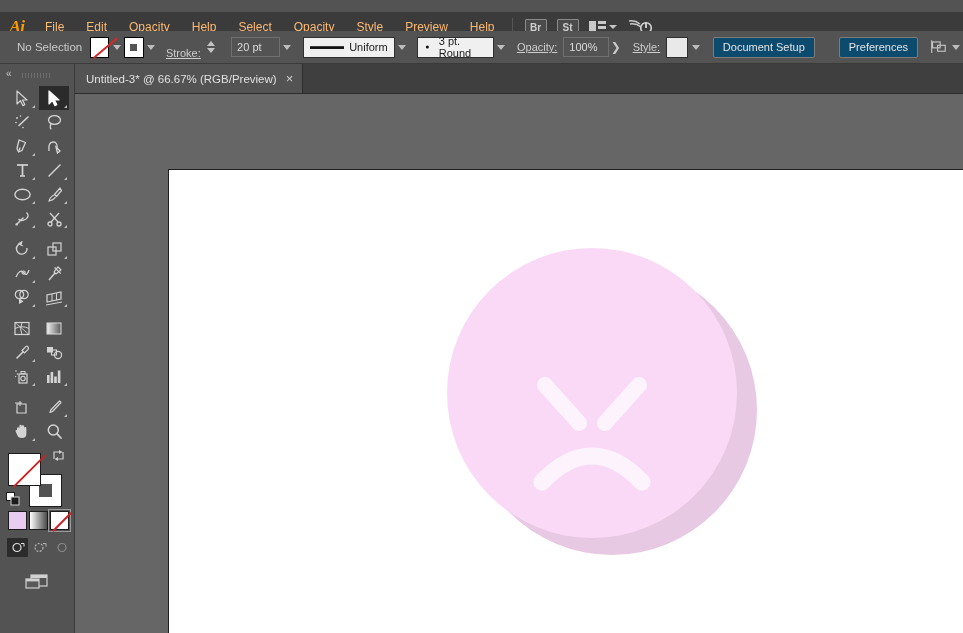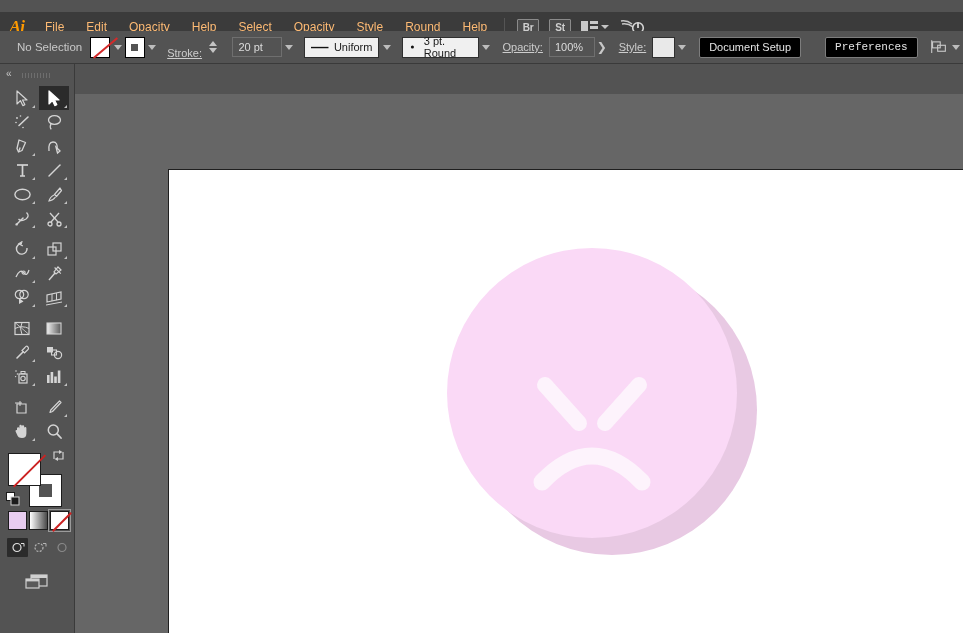--- a/index.html
+++ b/index.html
@@ -96,21 +96,21 @@
     height: 20px; background: #535353; border: 1px solid #6f6f6f;
     color: #dcdcdc; font-size: 11px; display: flex; align-items: center;
     padding: 0 5px; cursor: text;
   }
   .combo-light {
     height: 21px; background: #f0f0f0; border: 1px solid #2f2f2f;
     color: #1a1a1a; font-size: 11px; display: flex; align-items: center;
     padding: 0 6px; cursor: pointer;
   }
   .btn {
-    height: 21px; padding: 0 9px; background: #000000;
+    height: 21px; padding: 0 9px; background: #0c4a6e;
     border: 1px solid #7d7d7d; border-radius: 2px;
     color: #e4e4e4; font-size: 11px; display: flex; align-items: center;
     cursor: pointer; white-space: nowrap;
   }
   .style-sw {
     width: 26px; height: 21px; background: #e9e9e9; border: 1px solid #2f2f2f;
     cursor: pointer;
   }
   .opac-arrow {
     width: 16px; height: 20px; display: flex; align-items: center; justify-content: center;
@@ -236,21 +236,21 @@
 
   <div class="menubar">
     <div class="ai-logo">Ai</div>
     <div class="menu-item">File</div>
     <div class="menu-item">Edit</div>
     <div class="menu-item">Opacity</div>
     <div class="menu-item">Help</div>
     <div class="menu-item">Select</div>
     <div class="menu-item">Opacity</div>
     <div class="menu-item">Style</div>
-    <div class="menu-item">Round</div>
+    <div class="menu-item">Preview</div>
     <div class="menu-item">Help</div>
     <div class="menu-sep"></div>
     <div class="mb-right">
       <div class="sq-btn">Br</div>
       <div class="sq-btn">St</div>
       <div class="arrange-ico">
         <span class="arrange-glyph">
           <i style="left:0;top:0;width:7px;height:13px;"></i>
           <i style="left:9px;top:0;width:8px;height:3px;"></i>
           <i style="left:9px;top:5px;width:8px;height:3px;"></i>
@@ -279,21 +279,21 @@
     <div class="dd-arrow"></div>
 
     <span class="cb-label-u" style="margin:12px 6px 0 8px;">Stroke:</span>
     <div class="stepper">
         <i class="up"></i>
         <i class="dn"></i>
       </div>
     <div class="field" style="width:56px;margin-left:15px;">20 pt</div>
     <div class="dd-arrow"></div>
 
-    <div class="combo-light" style="width:75px;margin-left:8px;gap:5px;">
+    <div class="combo-light" style="width:92px;margin-left:8px;gap:5px;">
       <svg width="40" height="7" viewBox="0 0 40 7">
         <rect x="0" y="2" width="40" height="3.2" fill="#111"></rect>
       </svg>
       <span>Uniform</span>
     </div>
     <div class="dd-arrow"></div>
 
     <div class="combo-light" style="width:88px;margin-left:8px;gap:8px;">
       <svg width="8" height="8" viewBox="0 0 8 8">
         <circle cx="4" cy="4" r="1.8" fill="#111"></circle>
@@ -304,30 +304,36 @@
 
     <span class="cb-label-u" style="margin:0 6px 0 9px;">Opacity:</span>
     <div class="field" style="width:52px;">100%</div>
     <div class="opac-arrow">❯</div>
 
     <span class="cb-label-u" style="margin:0 6px 0 10px;">Style:</span>
     <div class="style-sw"></div>
     <div class="dd-arrow"></div>
 
     <div class="btn" style="margin-left:10px;">Document Setup</div>
-    <div class="btn" style="margin-left:24px;font-family:Liberation Mono, monospace;">Preferences</div>
+    <div class="btn" style="margin-left:24px;">Preferences</div>
 
     <svg class="align-ico" style="margin-left:12px;" viewBox="0 0 22 18">
       <rect x="3" y="3" width="9" height="7" fill="none" stroke="#c8c8c8" stroke-width="1.3"></rect>
       <rect x="9" y="7" width="9" height="7" fill="none" stroke="#c8c8c8" stroke-width="1.3"></rect>
       <line x1="2" y1="1" x2="2" y2="16" stroke="#c8c8c8" stroke-width="1.3"></line>
     </svg>
     <div class="dd-arrow"></div>
   </div>
 
+  <div class="tabbar">
+    <div class="doc-tab">
+      <span>Untitled-3* @ 66.67% (RGB/Preview)</span>
+      <span class="tab-close">×</span>
+    </div>
+  </div>
 
   <div class="toolbar">
     <div class="tb-head">
       <span class="tb-collapse">«</span>
       <span class="tb-grip"></span>
     </div>
 
     <div class="tool-grid">
 
       <div class="tool">

